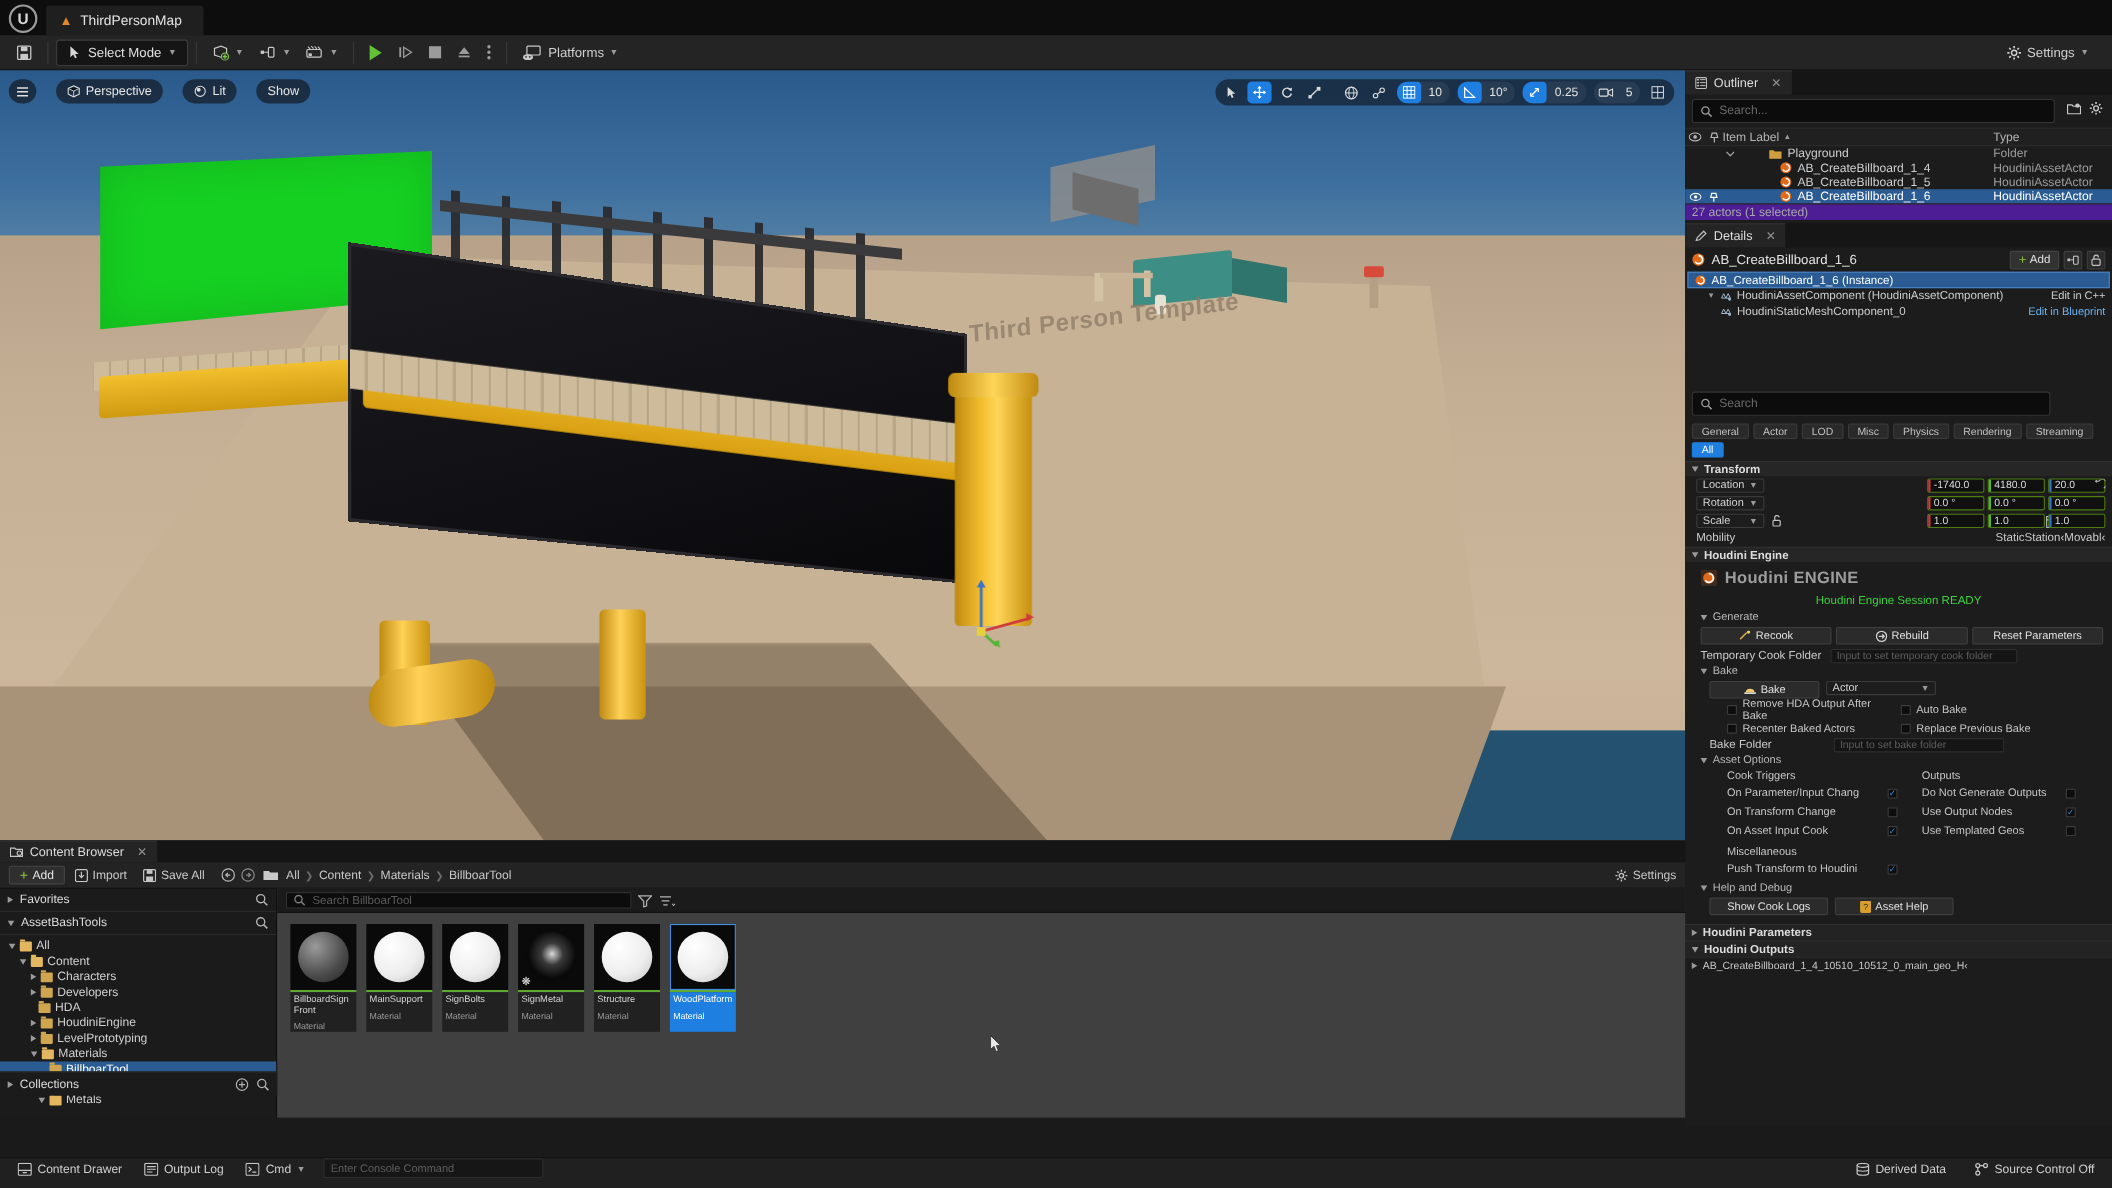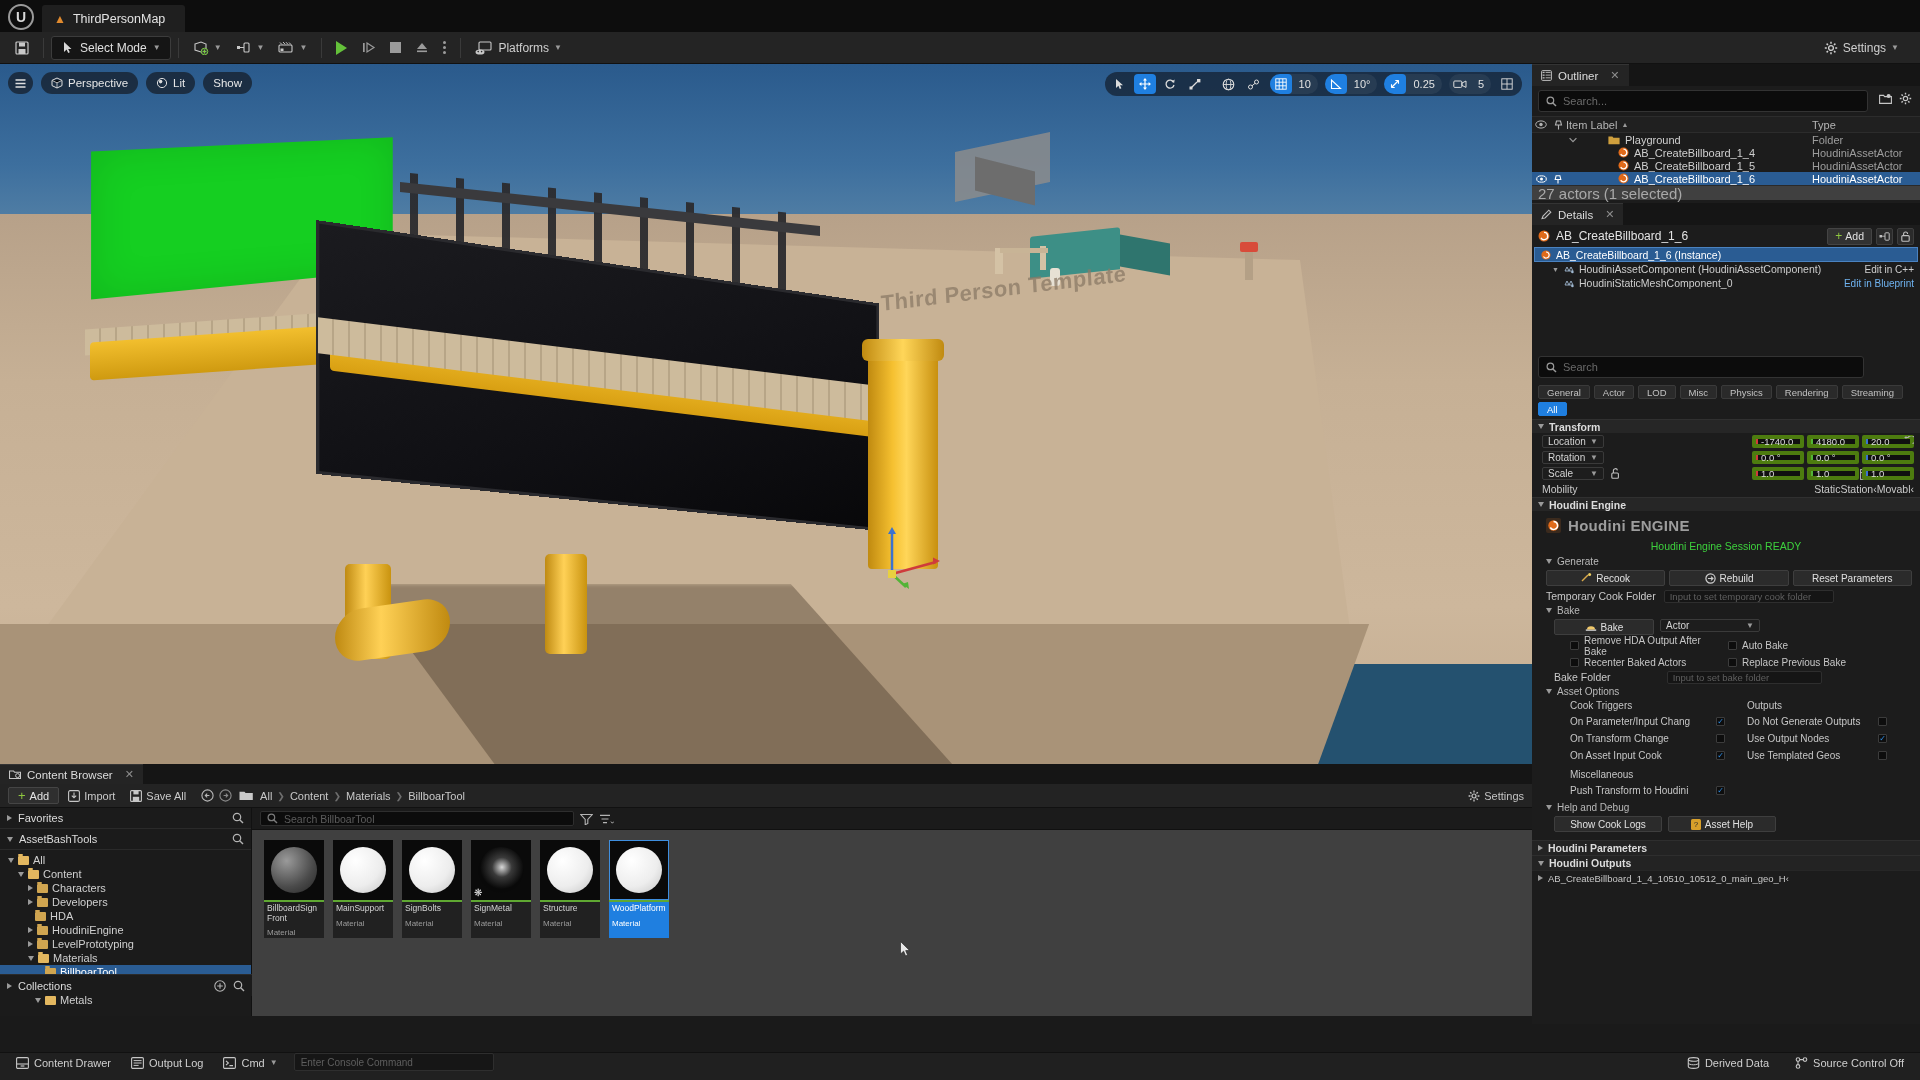--- a/index.html
+++ b/index.html
@@ -148,21 +148,21 @@
     position:absolute;left:330px;top:520px;width:640px;height:200px;
     background:rgba(70,55,40,.40);
     clip-path:polygon(5% 0,72% 0,100% 100%, 28% 100%);
     filter:blur(2px);
   }
   .gizmo{
     position:absolute;left:880px;top:455px;width:70px;height:70px;
   }
 
   
-  .vp-tl { position:absolute; left:8px; top:8px; display:flex;align-items:center;gap:8px; }
+  .vp-tl { position:absolute; left:8px; top:8px; display:flex;align-items:center;gap:18px; }
   .vp-pill {
     height:22px;display:flex;align-items:center;gap:5px;padding:0 10px;border-radius:11px;
     background:rgba(20,26,34,.70); color:#e6e6e6;font-size:11.5px;
   }
   .vp-pill.square{ width:25px;padding:0;justify-content:center;border-radius:11px; }
   .vp-tr {
     position:absolute; right:10px; top:8px; display:flex;align-items:center;gap:3px;
     background:rgba(20,30,46,.72); border-radius:13px; padding:2px 4px;
   }
   .vt-btn{
@@ -190,21 +190,21 @@
     font-family:"Liberation Sans",sans-serif;
   }
   .searchbar input::placeholder{color:#6a6a6a;}
   .ico{ display:inline-flex;align-items:center;justify-content:center;flex:none; }
   .tbl-head{
     height:17px;display:flex;align-items:center;background:#202020;
     border-top:1px solid #2c2c2c;border-bottom:1px solid #2c2c2c;font-size:11px;color:#b4b4b4;
   }
   .ol-row{ height:13px;display:flex;align-items:center;font-size:11px;color:#cfcfcf; }
   .ol-row.sel{ background:#2a5c93; color:#fff; }
-  .ol-footer{ height:15px;display:flex;align-items:center;padding-left:6px;font-size:15px;color:#a8a8a8;background:#404040;border-top:1px solid #2a2a2a;}
+  .ol-footer{ height:15px;display:flex;align-items:center;padding-left:6px;font-size:11px;color:#a8a8a8;background:#4c1d95;border-top:1px solid #2a2a2a;}
 
   .det-title{ height:22px;display:flex;align-items:center;padding:0 6px;gap:6px;font-size:12px;color:#e4e4e4; }
   .btn-add{
     height:17px;display:flex;align-items:center;gap:3px;padding:0 7px;border-radius:2px;
     background:#323232;border:1px solid #444;font-size:10.5px;color:#e0e0e0;
   }
   .sq-btn{width:17px;height:17px;background:#2b2b2b;border:1px solid #3e3e3e;border-radius:2px;display:flex;align-items:center;justify-content:center;}
   .det-row{ height:14px;display:flex;align-items:center;font-size:10.5px;color:#cdcdcd;padding-left:6px;gap:5px; }
   .det-row.sel{ background:#2a5c93;color:#fff;border:1px solid #4a82c0; height:15px;}
   .link{ color:#6fb3f0; font-size:10px; margin-left:auto;margin-right:6px; }
@@ -225,21 +225,21 @@
   .tri{ width:0;height:0;border-left:5px solid #9a9a9a;border-top:3.5px solid transparent;border-bottom:3.5px solid transparent; }
   .tri.down{ border-left:3.5px solid transparent;border-right:3.5px solid transparent;border-top:5px solid #9a9a9a;border-bottom:none; }
 
   .trow{ height:16px;display:flex;align-items:center;padding-left:10px;font-size:10.5px;color:#c9c9c9; }
   .tsel{
     height:13px;width:62px;background:#1d1d1d;border:1px solid #3a3a3a;border-radius:2px;
     display:flex;align-items:center;justify-content:space-between;padding:0 5px;font-size:10px;color:#d3d3d3;
   }
   .vecbox{ display:flex;gap:3px;margin-left:auto;margin-right:6px; }
   .vnum{
-    width:52px;height:13px;background:#101010;border:4px solid #4d7c0f;border-radius:2px;
+    width:52px;height:13px;background:#101010;border:1px solid #4d7c0f;border-radius:2px;
     display:flex;align-items:center;font-size:9.5px;color:#dcdcdc;padding-left:5px;position:relative;
   }
   .vnum::before{content:"";position:absolute;left:0;top:0;bottom:0;width:2px;}
   .vnum.x::before{background:#cf3b3b;} .vnum.y::before{background:#53b436;} .vnum.z::before{background:#3b72cf;}
   .mob{ display:flex;margin-left:auto;margin-right:6px; }
 
   .he-logo{ display:flex;align-items:center;gap:7px;padding:6px 0 2px 14px; }
   .he-logo .t{font-size:15px;color:#9d9d9d;font-weight:bold;letter-spacing:.3px;}
   .he-ready{ text-align:center;font-size:10.5px;color:#3dd13d;padding:4px 0 3px; }
   .btnrow{ display:flex;gap:4px;padding:2px 8px 2px 14px; }

